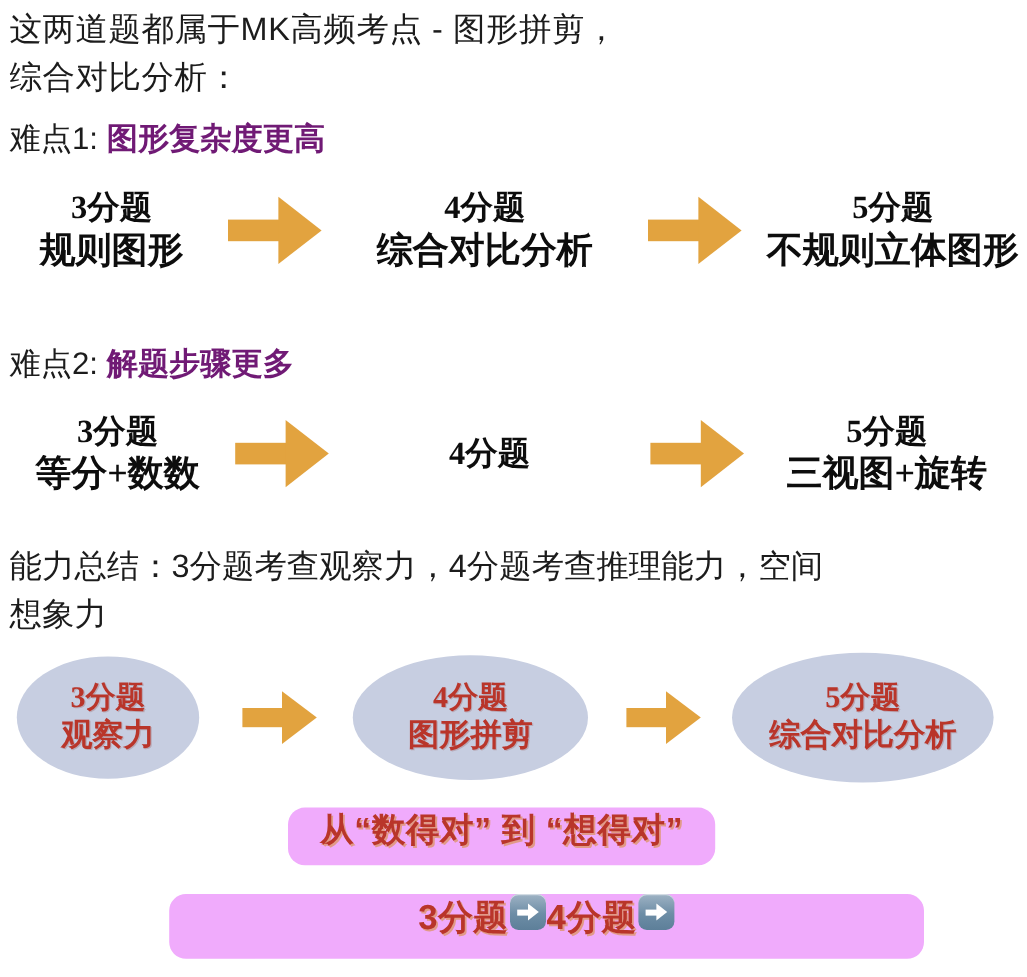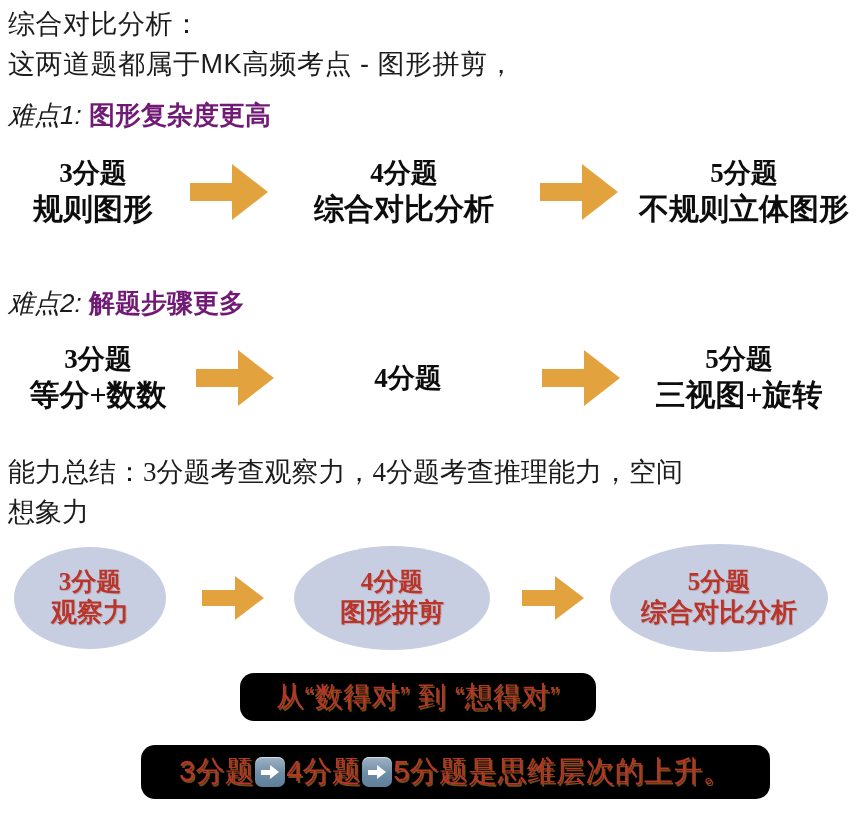--- a/index.html
+++ b/index.html
@@ -38,21 +38,21 @@
   }
 
   
   .diff-heading {
     position: absolute;
     left: 8px;
     font-size: 26px;
     line-height: 34px;
     white-space: nowrap;
   }
-  .diff-heading .label { color: #1c1c1c; font-style: italic; }
+  .diff-heading .label { color: #1c1c1c; }
 
   
   .flow-row {
     position: absolute;
     left: 0;
     width: 856px;
     height: 92px;
     display: flex;
     align-items: center;
   }
@@ -91,21 +91,20 @@
     border-top: 28px solid transparent;
     border-bottom: 28px solid transparent;
     border-left: 36px solid #e2a33f;
   }
 
   
   .summary {
     position: absolute;
     left: 8px;
     width: 844px;
-    font-family: Liberation Serif, serif;
   }
   .summary-line {
     font-size: 27px;
     line-height: 40px;
     color: #1c1c1c;
     white-space: nowrap;
   }
 
   
   .ellipse-row {
@@ -154,27 +153,27 @@
     width: 0;
     height: 0;
     border-top: 22px solid transparent;
     border-bottom: 22px solid transparent;
     border-left: 29px solid #e2a33f;
   }
 
   
   .callout {
     position: absolute;
-    background: #000000;
+    background: #f0abfc;
     border-radius: 14px;
     display: flex;
-    align-items: center;
+    align-items: flex-start;
     justify-content: center;
     color: #b9352a;
-    font-weight: normal;
+    font-weight: bold;
     white-space: nowrap;
     text-shadow: 1.5px 1.5px 0 rgba(214,140,40,0.55);
   }
   #callout-quote {
     left: 240px;
     top: 673px;
     width: 356px;
     height: 48px;
     font-size: 28px;
     letter-spacing: 0.5px;
@@ -218,22 +217,22 @@
     height: 0;
     border-top: 7.5px solid transparent;
     border-bottom: 7.5px solid transparent;
     border-left: 9px solid #ffffff;
   }
 </style>
 </head>
 <body>
 
 <div class="intro">
+  <div class="intro-line">这两道题都属于MK高频考点 - 图形拼剪，</div>
   <div class="intro-line">综合对比分析：</div>
-  <div class="intro-line">这两道题都属于MK高频考点 - 图形拼剪，</div>
 </div>
 
 <div class="diff-heading" style="top:98px">
   <span class="label">难点1: </span><span class="hl-red">图形复杂度更高</span>
 </div>
 
 <div class="flow-row" style="top:146px">
   <div class="flow-cell" style="flex:0 0 186px">
     <span class="t1">3分题</span>
     <span class="t2">规则图形</span>
@@ -318,14 +317,13 @@
   <span class="seg">3分题</span>
   <span class="arrow-badge">
     <span class="ab-shaft"></span>
       <span class="ab-head"></span>
   </span>
   <span class="seg">4分题</span>
   <span class="arrow-badge">
     <span class="ab-shaft"></span>
       <span class="ab-head"></span>
   </span>
-  <span class="seg">5分题是思维层次的上升。</span>
 </div>
 
 </body></html>

